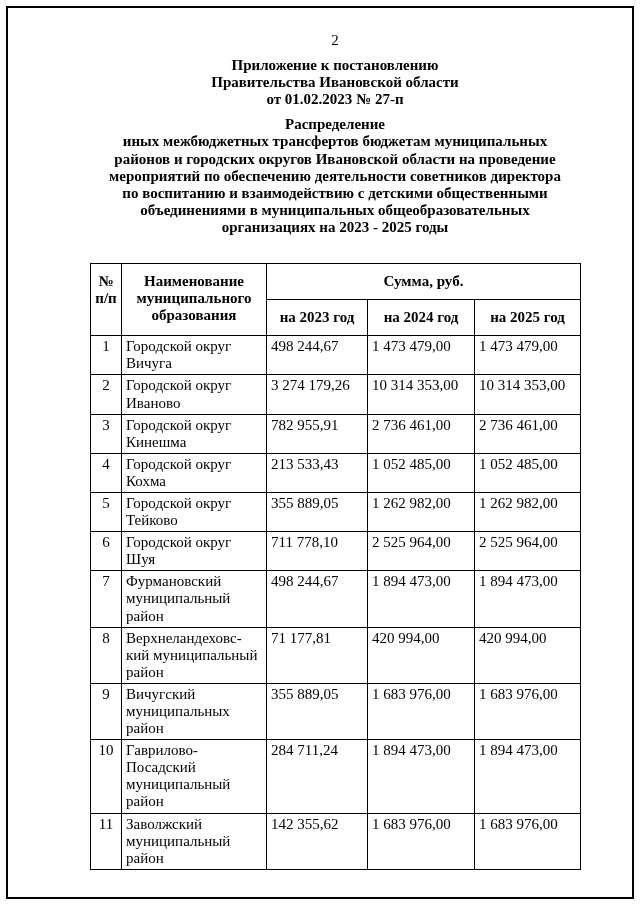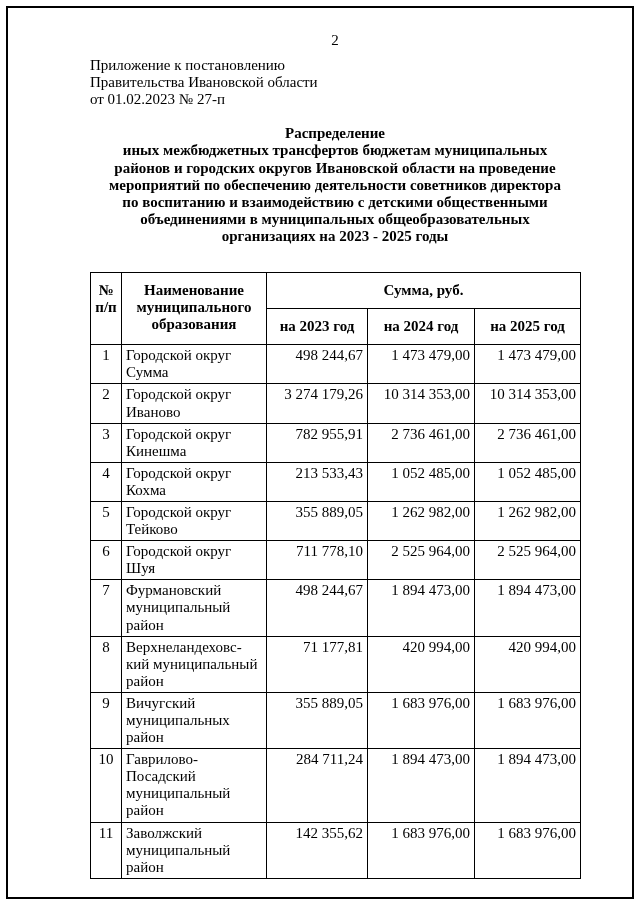--- a/index.html
+++ b/index.html
@@ -19,22 +19,23 @@
     border: 2px solid #000000;
     padding: 24px 52px 10px 82px;
     overflow: hidden;
     background: #ffffff;
   }
   .page-number {
     text-align: center;
     margin-bottom: 8px;
   }
   .annex {
-    text-align: left;
-    margin-bottom: 17px;
+    text-align: center;
+    margin-bottom: 8px;
+    font-weight: bold;
   }
   .doc-title {
     font-weight: bold;
     text-align: center;
     margin: 0 -24px 27px -24px;
   }
   .doc-title div { white-space: nowrap; }
   table.transfers {
     border-collapse: collapse;
     width: 490px;
@@ -46,21 +47,20 @@
     padding: 2px 4px;
   }
   table.transfers th {
     font-weight: bold;
     text-align: center;
     padding: 9px 2px;
   }
   td.col-num { text-align: center; padding: 2px 1px; }
   td.col-name { text-align: left; padding: 2px 4px 2px 6px; }
   td.col-y2023, td.col-y2024, td.col-y2025 {
-    text-align: right;
     padding-right: 12px;
     white-space: nowrap;
   }
 </style>
 </head>
 <body>
 
 <div class="page">
 
   <div class="page-number">2</div>
@@ -97,21 +97,21 @@
       </tr>
       <tr>
         <th>на 2023 год</th>
         <th>на 2024 год</th>
         <th>на 2025 год</th>
       </tr>
     </thead>
     <tbody>
         <tr>
           <td class="col-num">1</td>
-          <td class="col-name">Городской округ Сумма</td>
+          <td class="col-name">Городской округ Вичуга</td>
           <td class="col-y2023">498 244,67</td>
           <td class="col-y2024">1 473 479,00</td>
           <td class="col-y2025">1 473 479,00</td>
         </tr>
         <tr>
           <td class="col-num">2</td>
           <td class="col-name">Городской округ Иваново</td>
           <td class="col-y2023">3 274 179,26</td>
           <td class="col-y2024">10 314 353,00</td>
           <td class="col-y2025">10 314 353,00</td>

